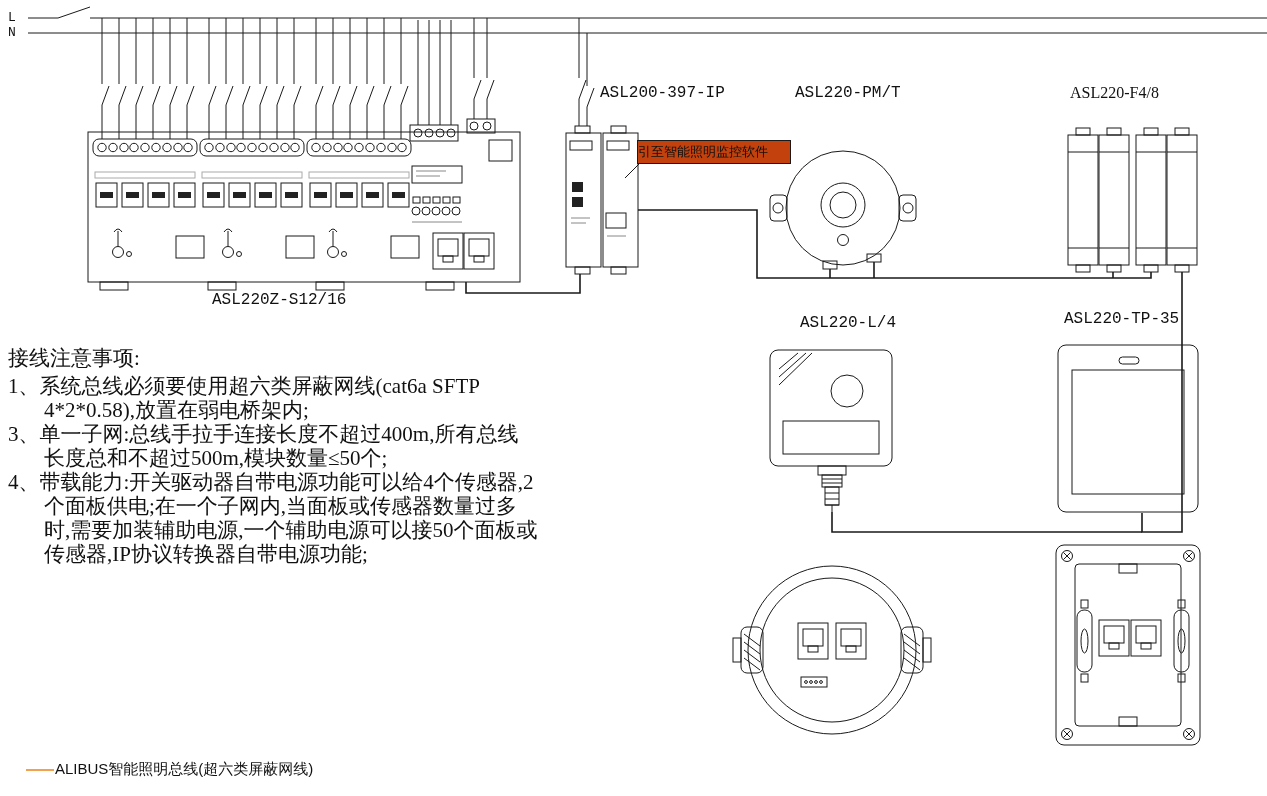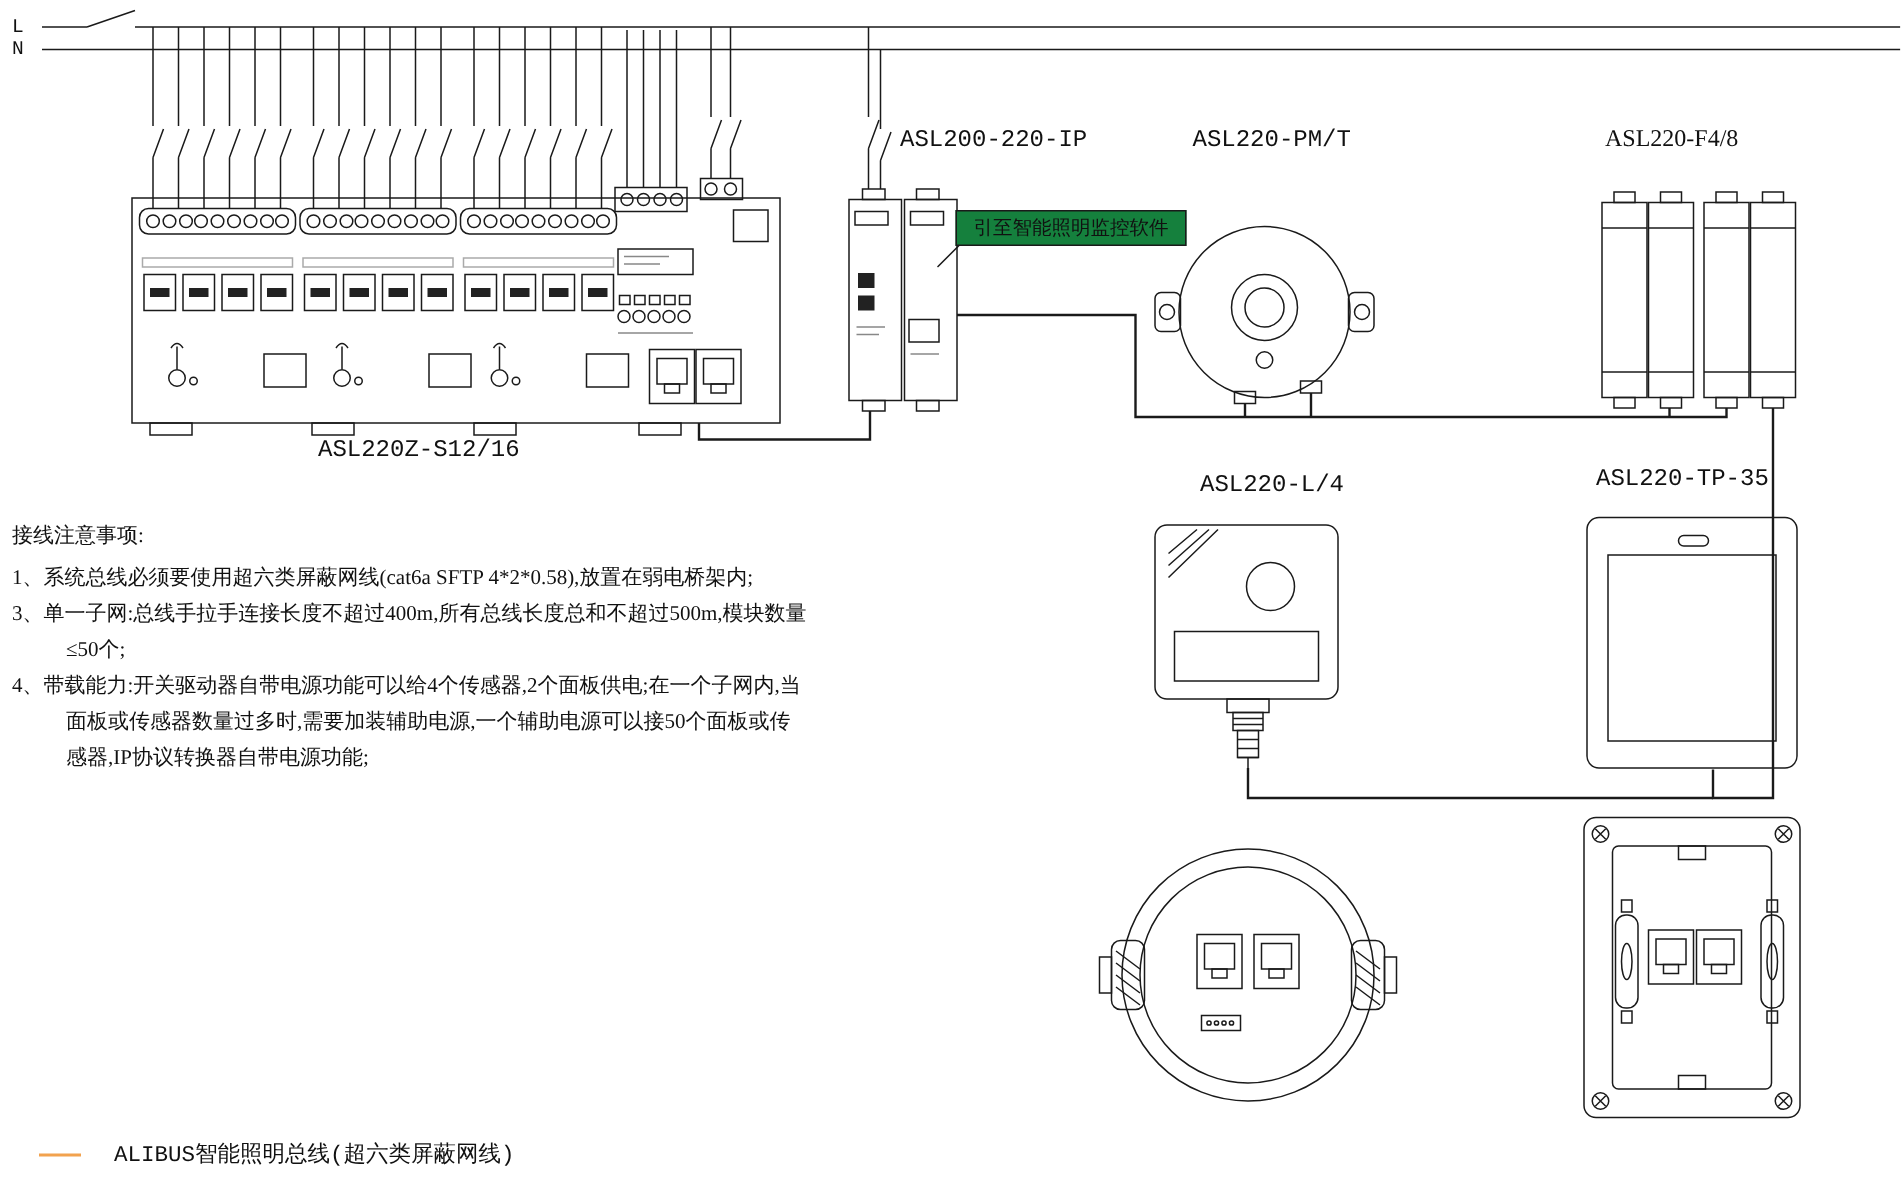--- a/index.html
+++ b/index.html
@@ -11,27 +11,27 @@
   #diagram .gray{stroke:#888;}
   #diagram .lgray{stroke:#aaa;}
   #diagram .white{fill:#fff;}
   #diagram .bus{stroke-width:1.6;}
   #diagram .led{stroke:none;}
   .comp-label{position:absolute;font-family:"Liberation Mono","DejaVu Sans Mono",monospace;
               font-size:16px;white-space:nowrap;}
   .wire-label{position:absolute;font-family:"Liberation Mono","DejaVu Sans Mono",monospace;
               font-size:13px;}
   .callout{position:absolute;left:637px;top:140px;width:152px;height:22px;border:1px solid #1a1a1a;
-           font-size:13px;line-height:22px;text-align:center;background:#15803d;}
-  .notes{position:absolute;left:8px;top:346px;width:530px;font-size:14px;line-height:24px;
+           font-size:13px;line-height:22px;background:#c2410c;}
+  .notes{position:absolute;left:8px;top:346px;width:530px;font-size:21px;line-height:24px;
          font-family:"Liberation Serif",serif;}
   .notes .title{margin-bottom:4px;}
   .note{padding-left:36px;text-indent:-36px;}
-  .legend{position:absolute;left:26px;top:760px;display:flex;align-items:center;gap:22px;
-          font-size:15px;font-family:Liberation Mono, monospace;}
+  .legend{position:absolute;left:26px;top:760px;display:flex;align-items:center;gap:1px;
+          font-size:15px;font-family:Liberation Sans, sans-serif;}
   .legend .swatch{width:28px;height:2px;display:inline-block;}
 </style>
 </head>
 <body>
 
 <div id="stage">
 
   <svg id="diagram" width="1267" height="796" viewBox="0 0 1267 796">
     <defs>
       <path id="dp" d="M0,18 V84 M7,86 L0,105 M0,105 V139"></path>
@@ -270,21 +270,21 @@
       <rect x="1178" y="600" width="7" height="8"></rect>
       <rect x="1178" y="674" width="7" height="8"></rect>
       <use href="#rj" x="1099" y="620"></use>
       <use href="#rj" x="1131" y="620"></use>
     </g>
   </svg>
 
   <div class="wire-label" style="left:8px;top:10px;">L</div>
   <div class="wire-label" style="left:8px;top:25px;">N</div>
 
-  <div class="comp-label" style="left:600px;top:84px;">ASL200-220-IP</div>
+  <div class="comp-label" style="left:600px;top:84px;">ASL200-397-IP</div>
   <div class="comp-label" style="left:795px;top:84px;">ASL220-PM/T</div>
   <div class="comp-label" style="left:1070px;top:84px;font-family:Liberation Serif, serif;">ASL220-F4/8</div>
   <div class="comp-label" style="left:212px;top:291px;text-align:right;">ASL220Z-S12/16</div>
   <div class="comp-label" style="left:800px;top:314px;">ASL220-L/4</div>
   <div class="comp-label" style="left:1064px;top:310px;">ASL220-TP-35</div>
 
   <div class="callout">引至智能照明监控软件</div>
 
   <div class="notes">
     <div class="title">接线注意事项:</div>

